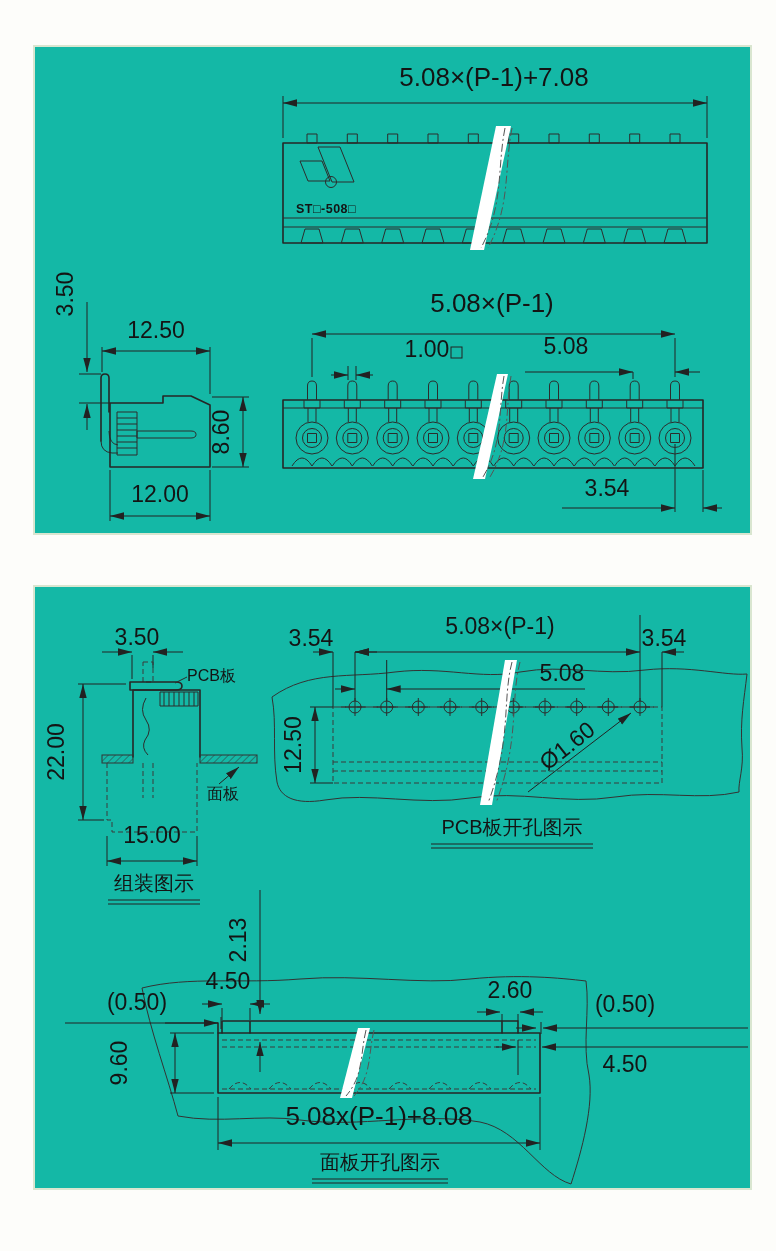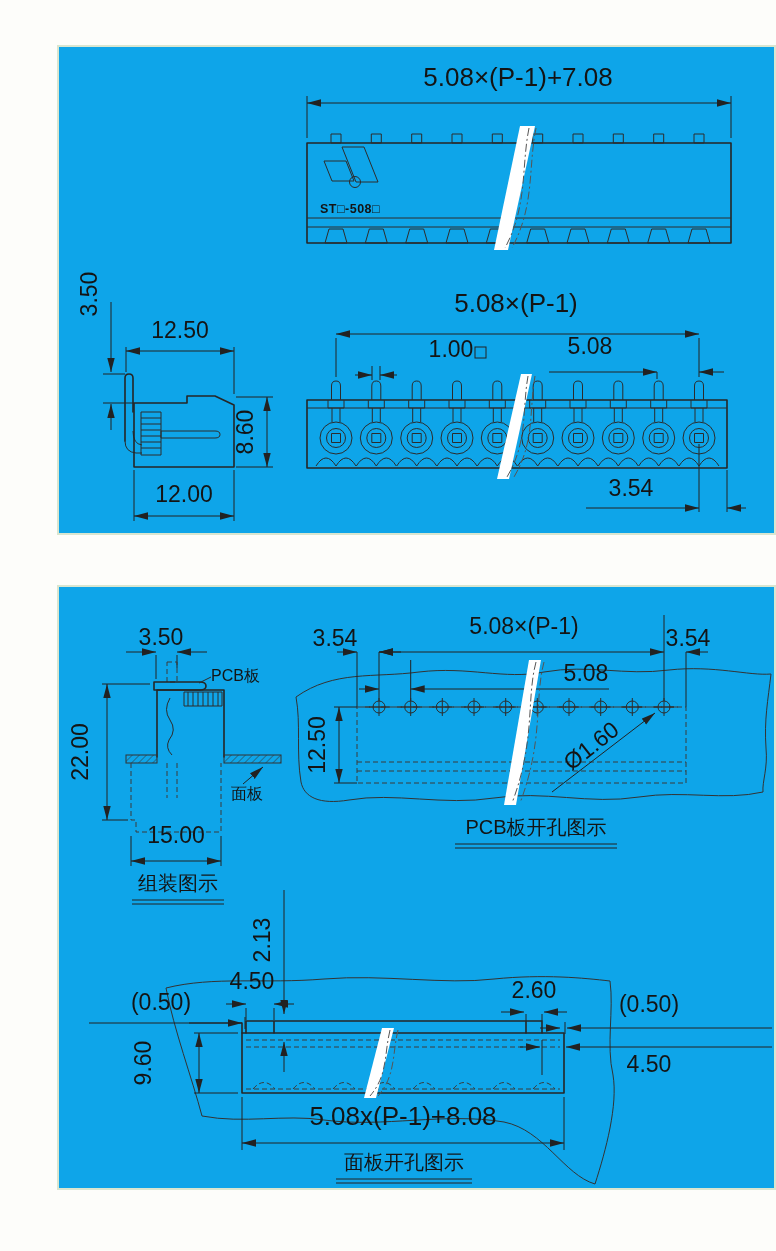--- a/index.html
+++ b/index.html
@@ -1,17 +1,17 @@
 <!DOCTYPE html>
 <html><head>
 <meta charset="utf-8">
 <style>
   html,body{margin:0;padding:0;background:#fdfdfa;}
   .stage{position:relative;width:776px;height:1251px;background:#fdfdfa;overflow:hidden;}
-  .panel{position:absolute;background:#0ea5e9;border:2px solid #d9e6d0;margin-left:24px;}
+  .panel{position:absolute;background:#14b8a6;border:2px solid #d9e6d0;}
   .panel svg{display:block;}
   .ln{fill:none;stroke:#262626;stroke-width:1.6;stroke-linejoin:round;stroke-linecap:round;}
   .tn{fill:none;stroke:#2c2c2c;stroke-width:1;stroke-linejoin:round;}
   .dm{fill:none;stroke:#222222;stroke-width:1;}
   .dsh{fill:none;stroke:#3a3a3a;stroke-width:1;stroke-dasharray:5 3;}
   .brk{fill:none;stroke:#555555;stroke-width:1;stroke-dasharray:8 3 2 3;}
   .wav{fill:none;stroke:#333333;stroke-width:1;}
   .wht{fill:#ffffff;stroke:none;}
   text{font-family:"Liberation Sans","DejaVu Sans",sans-serif;fill:#141414;}
   .d26{font-size:26px;} .d24{font-size:23px;}

